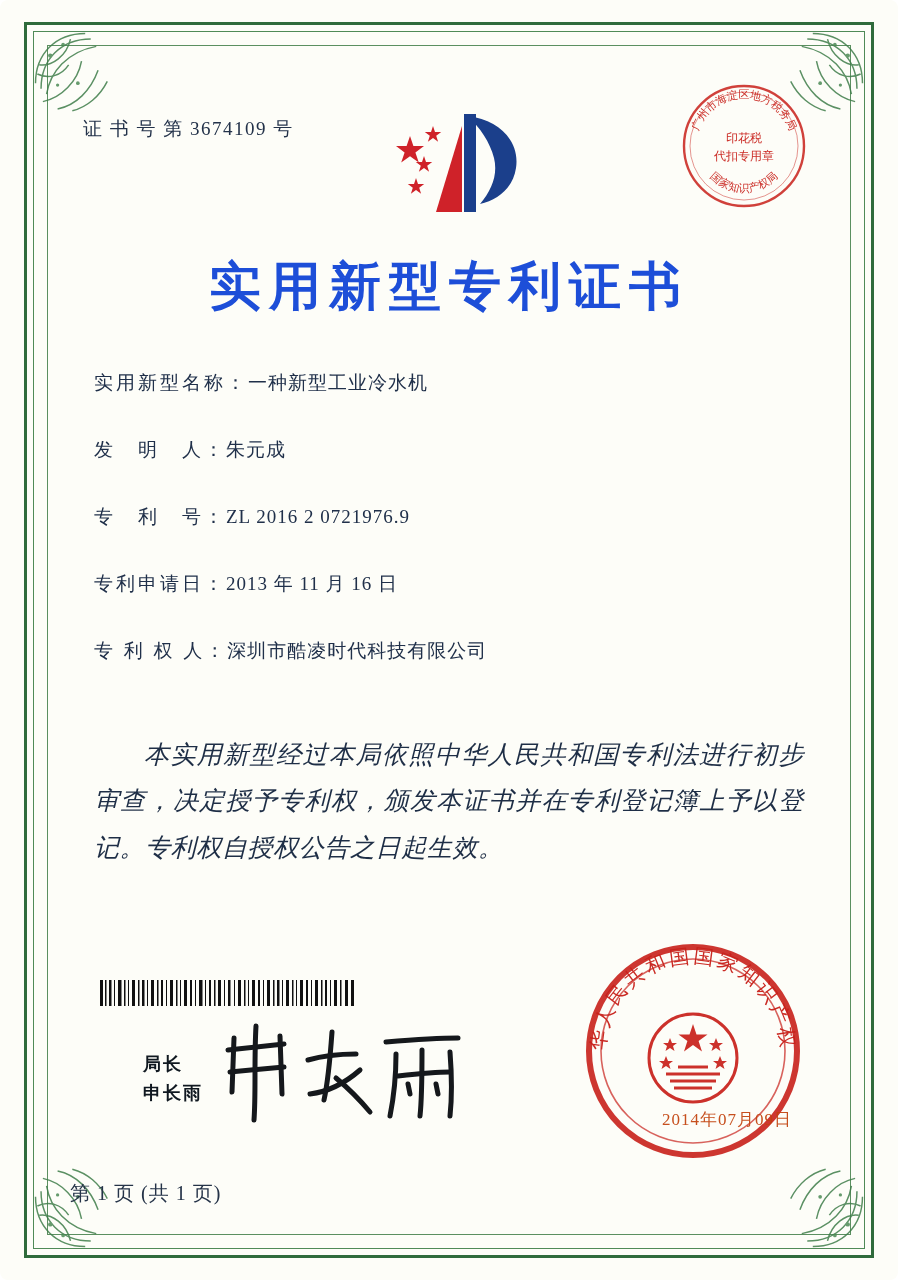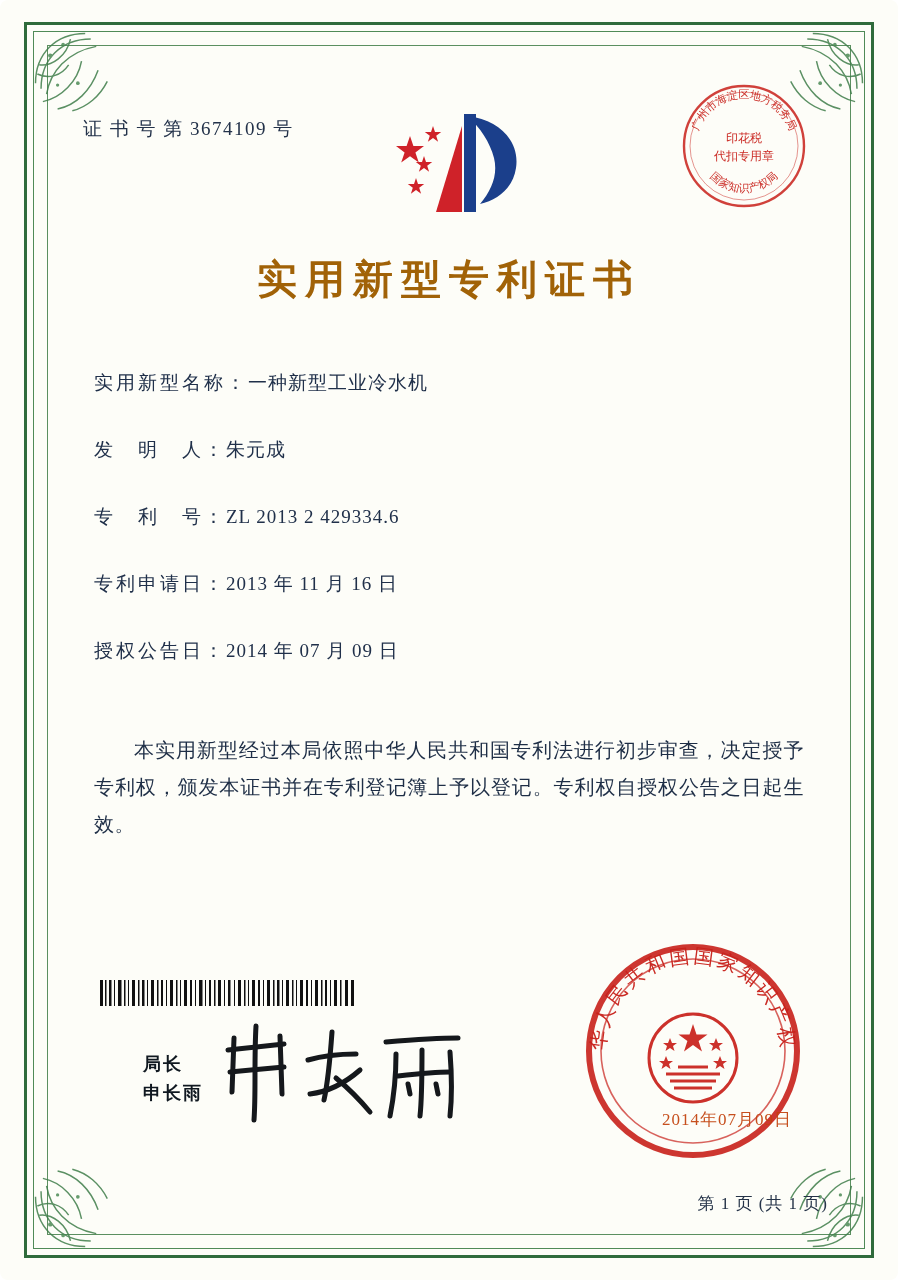--- a/index.html
+++ b/index.html
@@ -80,24 +80,24 @@
     height: 132px;
   }
   .tax-stamp svg { display:block; }
 
   .title {
     position: absolute;
     left: 0;
     right: 0;
     top: 192px;
     text-align: center;
-    font-size: 40px;
+    font-size: 52px;
     font-weight: bold;
     letter-spacing: 8px;
-    color: #a16207;
+    color: #1d4ed8;
     font-family: "Liberation Serif", "DejaVu Serif", serif;
   }
 
   .fields {
     position: absolute;
     left: 24px;
     top: 310px;
     right: 10px;
     color: #20304a;
   }
@@ -109,23 +109,24 @@
   }
   .field .label { letter-spacing: 3px; }
   .field .value { letter-spacing: 1px; }
 
   .paragraphs {
     position: absolute;
     left: 24px;
     right: 24px;
     top: 672px;
     color: #1e2e46;
-    font-size: 20px;
+    font-size: 25px;
     line-height: 1.85;
     text-align: justify;
+    font-style: italic;
   }
   .paragraphs p {
     margin: 0 0 2px 0;
     text-indent: 2em;
     letter-spacing: 0.6px;
   }
 
   .barcode {
     position: absolute;
     left: 30px;
@@ -171,25 +172,24 @@
     font-size: 17px;
     color: #c2410c;
     letter-spacing: 1px;
     opacity: .92;
   }
 
   .footer {
     position: absolute;
     left: 0; right: 0;
     top: 1120px;
-    text-align: right;
-    font-size: 17px;
+    text-align: left;
+    font-size: 20px;
     color: #253348;
     letter-spacing: 1px;
-    margin-top: 12px;
   }
 </style>
 </head>
 <body>
 
 <div class="page">
 
   <div class="frame-outer"></div>
   <div class="frame-mid"></div>
   <div class="frame-inner"></div>
@@ -320,27 +320,27 @@
     <div class="title">实用新型专利证书</div>
 
     <div class="fields">
       <div class="field">
         <span class="label">实用新型名称：</span><span class="value">一种新型工业冷水机</span>
       </div>
       <div class="field">
         <span class="label">发　明　人：</span><span class="value">朱元成</span>
       </div>
       <div class="field">
-        <span class="label">专　利　号：</span><span class="value">ZL 2013 2 429334.6</span>
+        <span class="label">专　利　号：</span><span class="value">ZL 2016 2 0721976.9</span>
       </div>
       <div class="field">
         <span class="label">专利申请日：</span><span class="value">2013 年 11 月 16 日</span>
       </div>
       <div class="field">
-        <span class="label">授权公告日：</span><span class="value">2014 年 07 月 09 日</span>
+        <span class="label">专 利 权 人：</span><span class="value">深圳市酷凌时代科技有限公司</span>
       </div>
     </div>
 
     <div class="paragraphs">
       <p>本实用新型经过本局依照中华人民共和国专利法进行初步审查，决定授予专利权，颁发本证书并在专利登记簿上予以登记。专利权自授权公告之日起生效。</p>
     </div>
 
     <div class="barcode">
       <svg viewBox="0 0 254 26" xmlns="http://www.w3.org/2000/svg">
         <g fill="#111">

